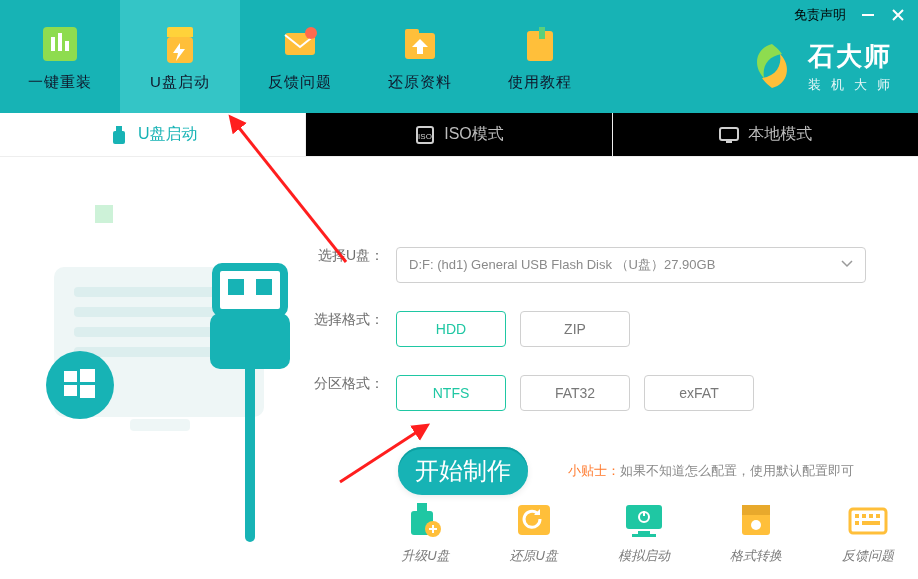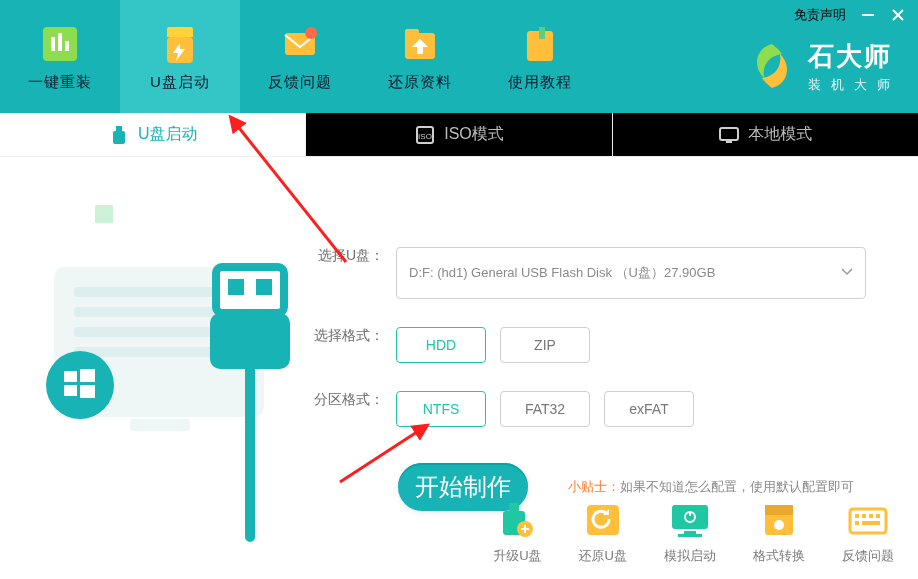--- a/index.html
+++ b/index.html
@@ -33,34 +33,34 @@
   .body-area { display: flex; height: calc(100% - 113px - 44px); }
   .illus { width: 306px; position: relative; }
   .form-area { flex: 1; padding: 20px 40px 0 6px; position: relative; }
 
   
   .illus svg { position: absolute; }
 
   
   .row { display: flex; align-items: flex-start; margin-top: 28px; }
   .row-label { width: 72px; text-align: right; color: #6e6e6e; font-size: 14px; margin-right: 12px; }
-  .select-box { flex: 1; max-width: 470px; height: 52px; border: 1px solid #d0d0d0; border-radius: 4px; display: flex; align-items: center; padding: 2px 12px; color: #8a8a8a; font-size: 13px; justify-content: space-between; cursor: pointer; background: #fff; }
+  .select-box { flex: 1; max-width: 470px; height: 36px; border: 1px solid #d0d0d0; border-radius: 4px; display: flex; align-items: center; padding: 2px 12px; color: #8a8a8a; font-size: 13px; justify-content: space-between; cursor: pointer; background: #fff; }
   .row.first { margin-top: 70px; }
 
   .opt-group { display: flex; gap: 14px; }
-  .opt-btn { width: 90px; height: 36px; border: 1px solid #d0d0d0; border-radius: 4px; background: #fff; color: #787878; font-size: 14px; display: flex; align-items: center; justify-content: center; cursor: pointer; }
+  .opt-btn { width: 110px; height: 36px; border: 1px solid #d0d0d0; border-radius: 4px; background: #fff; color: #787878; font-size: 14px; display: flex; align-items: center; justify-content: center; cursor: pointer; }
   .opt-btn.sel { border-color: #1fc7a3; color: #1fc7a3; }
 
   .start-row { margin-top: 36px; display: flex; align-items: center; }
   .start-btn { margin-left: 86px; width: 130px; height: 48px; border-radius: 24px; background: #17b3b5; color: #fff; font-size: 24px; border: none; display: flex; align-items: center; justify-content: center; cursor: pointer; box-shadow: 0 2px 0 #0ea0a2 inset, 0 2px 6px rgba(0,0,0,.08); }
   .tip { margin-left: 40px; font-size: 13px; color: #8a8a8a; }
   .tip .tip-label { color: #ff7a2e; }
 
   
-  .bottom-actions { position: absolute; bottom: 14px; right: 24px; display: flex; gap: 37px; }
+  .bottom-actions { position: absolute; bottom: 14px; right: 24px; display: flex; gap: 60px; font-style: italic; }
   .ba-item { display: flex; flex-direction: column; align-items: center; gap: 8px; cursor: pointer; }
   .ba-icon { width: 44px; height: 38px; }
   .ba-label { font-size: 13px; color: #7a7a7a; }
 
   
   .arrow1 { position: absolute; top: 112px; left: 226px; pointer-events:none; }
   .arrow2 { position: absolute; top: 332px; left: 310px; pointer-events:none; }
 </style>
 </head>
 <body>

